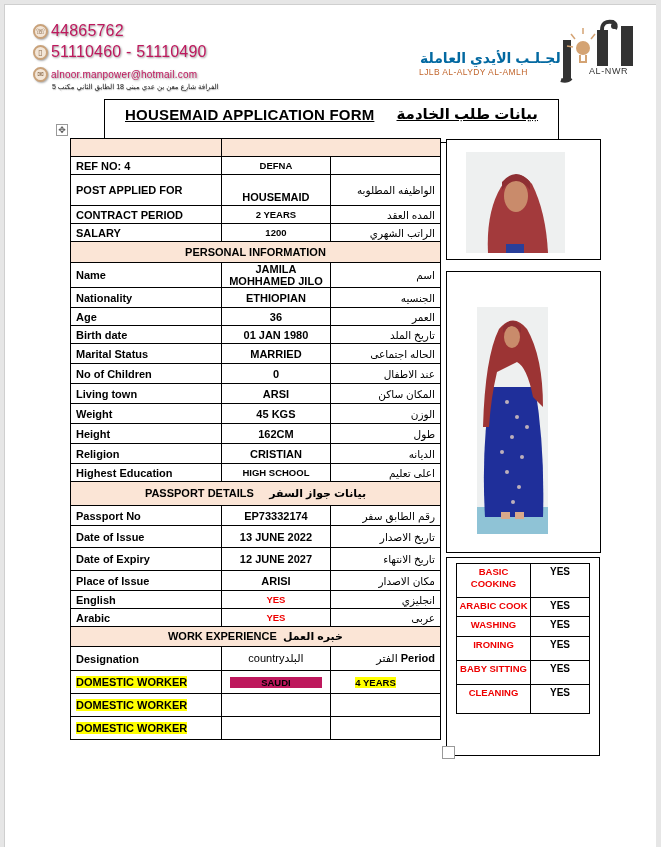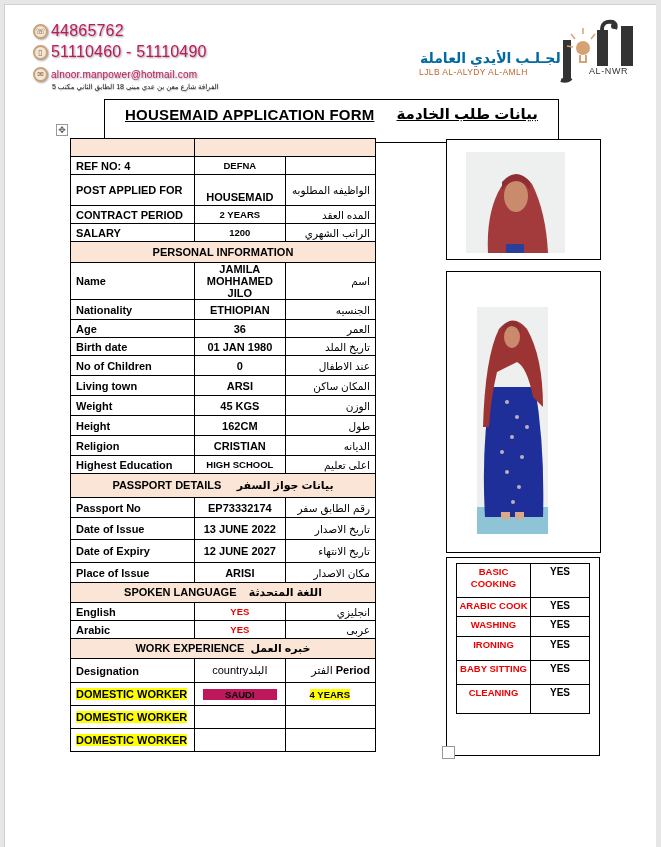--- a/index.html
+++ b/index.html
@@ -22,21 +22,21 @@
 
   
   .title-box { position: absolute; left: 104px; top: 99px; width: 455px; height: 44px; border: 1.5px solid #000; }
   .title-en { position: absolute; left: 20px; top: 6px; font-size: 15px; font-weight: bold; text-decoration: underline; letter-spacing: 0.2px; }
   .title-ar { position: absolute; right: 20px; top: 5px; font-size: 15px; font-weight: bold; text-decoration: underline; direction: rtl; }
 
   .move-handle { position: absolute; left: 56px; top: 124px; width: 12px; height: 12px; border: 1px solid #999; background: #fff; font-size: 9px; line-height: 10px; text-align: center; color: #555; }
   .end-mark { position: absolute; left: 442px; top: 746px; width: 13px; height: 13px; border: 1px solid #999; background: #fff; }
 
   
-  table.main { position: absolute; left: 70px; top: 138px; width: 306px; border-collapse: collapse; table-layout: fixed; }
+  table.main { position: absolute; left: 70px; top: 138px; width: 371px; border-collapse: collapse; table-layout: fixed; }
   table.main td { border: 1px solid #000; font-size: 11px; padding: 0 5px; height: 18px; vertical-align: middle; }
   table.main td.c1 { width: 116px; font-weight: bold; }
   table.main td.c2 { width: 169px; text-align: center; font-weight: bold; }
   table.main td.c3 { width: 86px; text-align: right; direction: rtl; font-size: 10.5px; }
   table.main td.sm { font-size: 9.5px; }
   table.main tr.peach td { background: #fbe5d6; }
   table.main tr.section td { background: #fbe5d6; text-align: center; font-weight: bold; font-size: 11px; }
   table.main .red { color: #ee0000; }
   .hl { background: #ffff00; }
   .hl-block { display: inline-block; background: #be185d; width: 100%; }
@@ -145,20 +145,25 @@
         <td class="c1">Age</td>
         <td class="c2">36</td>
         <td class="c3">العمر</td>
       </tr>
   <tr>
         <td class="c1">Birth date</td>
         <td class="c2">01 JAN 1980</td>
         <td class="c3">تاريخ الملد</td>
       </tr>
   <tr>
+        <td class="c1" style="height:20px;">Marital Status</td>
+        <td class="c2">MARRIED</td>
+        <td class="c3">الحاله اجتماعى</td>
+      </tr>
+  <tr>
         <td class="c1" style="height:20px;">No of Children</td>
         <td class="c2">0</td>
         <td class="c3">عند الاطفال</td>
       </tr>
   <tr>
         <td class="c1" style="height:20px;">Living town</td>
         <td class="c2">ARSI</td>
         <td class="c3">المكان ساكن</td>
       </tr>
   <tr>
@@ -202,26 +207,20 @@
         <td class="c1" style="height:23px;">Date of Expiry</td>
         <td class="c2">12 JUNE 2027</td>
         <td class="c3">تاريخ الانتهاء</td>
       </tr>
   <tr>
         <td class="c1" style="height:20px;">Place of Issue</td>
         <td class="c2">ARISI</td>
         <td class="c3">مكان الاصدار</td>
       </tr>
 
-  <tr class="section">
-    <td colspan="3" style="height:20px;">
-      <span>SPOKEN LANGUAGE</span>&nbsp;&nbsp;&nbsp;
-      <span dir="rtl">اللغة المتحدثة</span>
-    </td>
-  </tr>
   <tr>
         <td class="c1">English</td>
         <td class="c2 sm red">YES</td>
         <td class="c3">انجليزي</td>
       </tr>
   <tr>
         <td class="c1">Arabic</td>
         <td class="c2 sm red">YES</td>
         <td class="c3">عربى</td>
       </tr>

